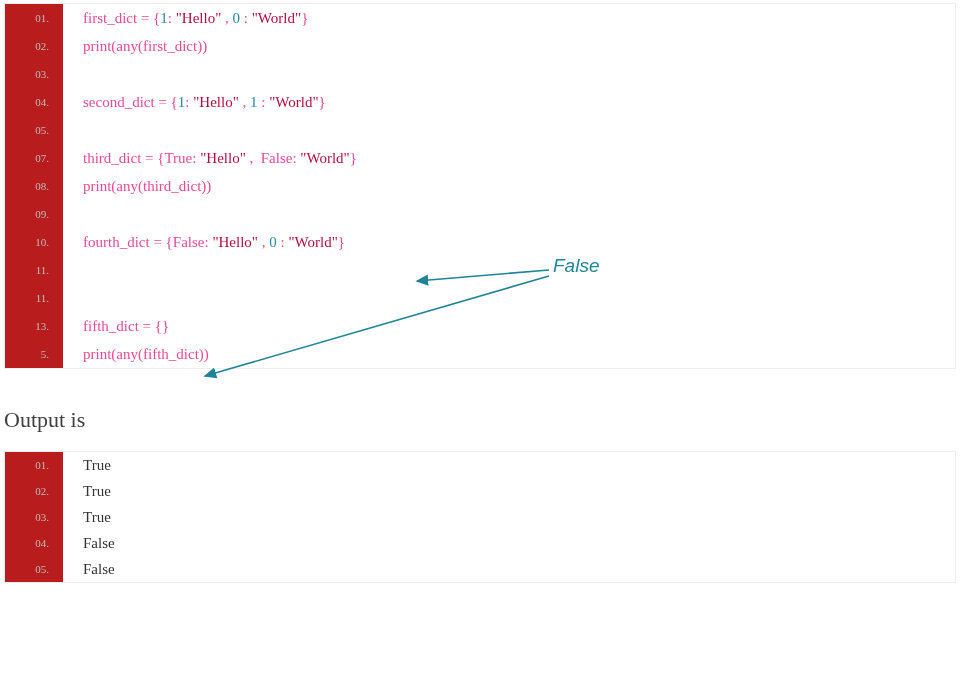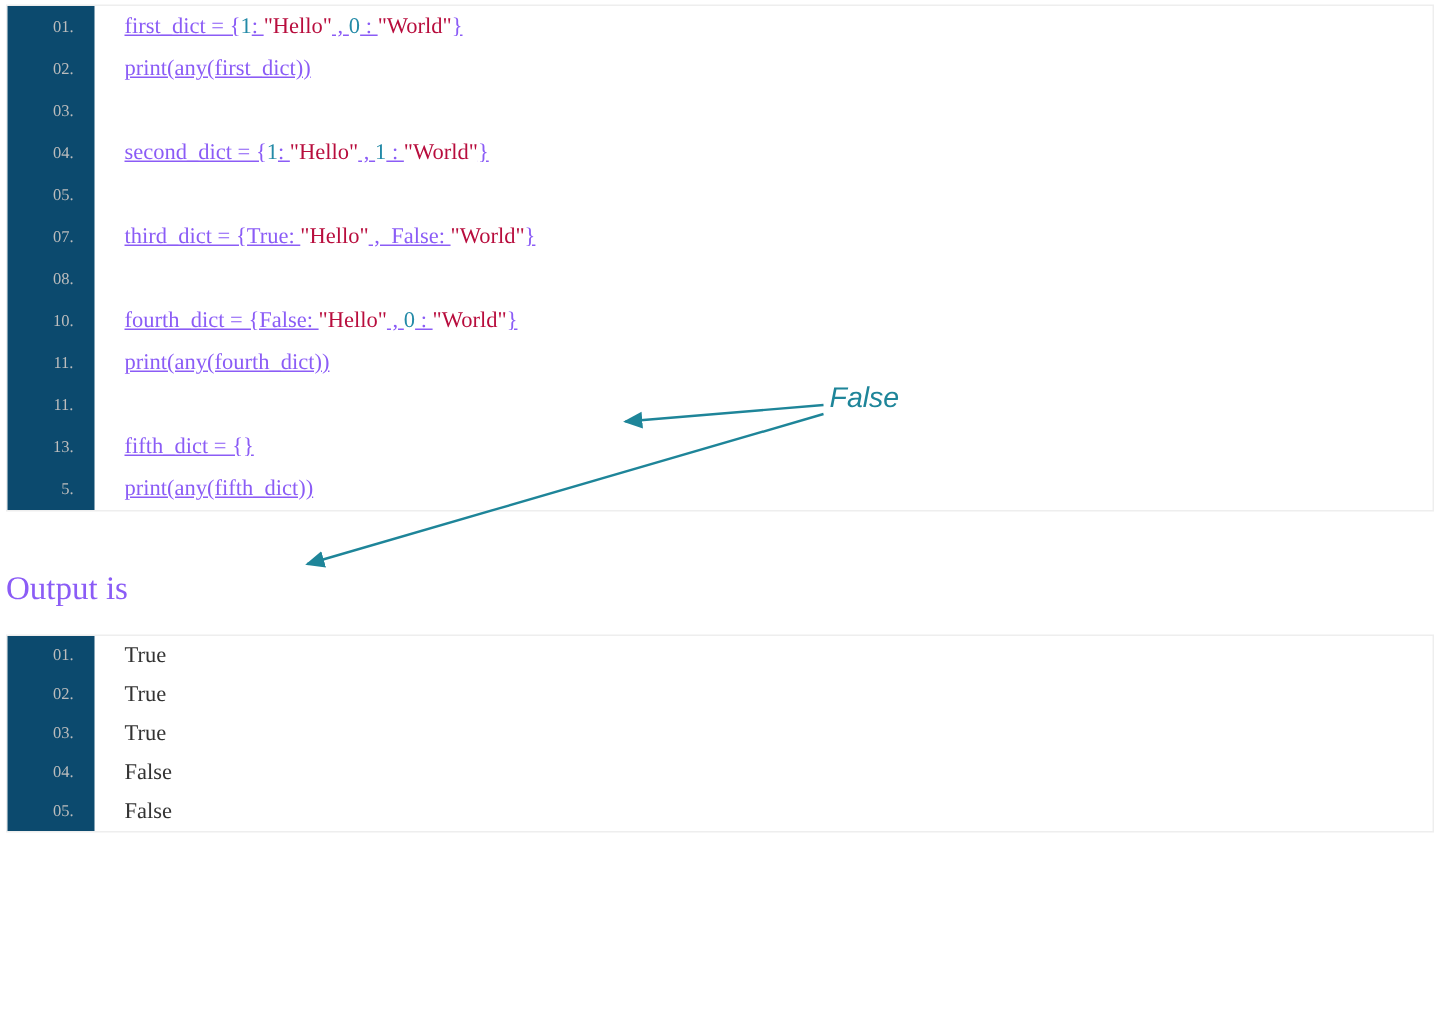--- a/index.html
+++ b/index.html
@@ -20,43 +20,43 @@
     }
     .code-line {
       display: flex;
       align-items: baseline;
       min-height: 28px;
       line-height: 28px;
     }
     .line-num {
       width: 58px;
       text-align: right;
-      background: #0c4a6e;
+      background: #b91c1c;
       color: #bdbdbd;
       font-size: 11px;
       padding-right: 14px;
       font-family: Georgia, serif;
       flex-shrink: 0;
       align-self: stretch;
       display: flex;
       align-items: center;
       justify-content: flex-end;
     }
     .line-content {
       padding-left: 20px;
       font-size: 15px;
       font-family: Georgia, 'Times New Roman', serif;
       white-space: pre;
     }
     .tok-key { color: #238aa7; }
     .tok-str { color: #b80d3d; }
-    .tok-def { color: #8b5cf6; text-decoration: underline; }
+    .tok-def { color: #ec4899; }
     .heading {
       font-size: 22px;
-      color: #8b5cf6;
+      color: #404040;
       margin: 38px 12px 18px 4px;
       font-weight: normal;
     }
     .output-block {
       border: 1px solid #eee;
       margin: 0 4px;
       background: #fff;
     }
     .output-line {
       display: flex;
@@ -101,28 +101,32 @@
     </div>
     <div class="code-line">
       <div class="line-num">05.</div>
     </div>
     <div class="code-line">
       <div class="line-num">07.</div>
       <div class="line-content"><span class="tok-def">third_dict = {True: </span><span class="tok-str">"Hello"</span><span class="tok-def"> ,  False: </span><span class="tok-str">"World"</span><span class="tok-def">}</span></div>
     </div>
     <div class="code-line">
       <div class="line-num">08.</div>
+      <div class="line-content"><span class="tok-def">print(any(third_dict))</span></div>
+    </div>
+    <div class="code-line">
+      <div class="line-num">09.</div>
+      <div class="line-content"></div>
     </div>
     <div class="code-line">
       <div class="line-num">10.</div>
       <div class="line-content"><span class="tok-def">fourth_dict = {False: </span><span class="tok-str">"Hello"</span><span class="tok-def"> , </span><span class="tok-key">0</span><span class="tok-def"> : </span><span class="tok-str">"World"</span><span class="tok-def">}</span></div>
     </div>
     <div class="code-line">
       <div class="line-num">11.</div>
-      <div class="line-content"><span class="tok-def">print(any(fourth_dict))</span></div>
     </div>
     <div class="code-line">
       <div class="line-num">11.</div>
       <div class="line-content"></div>
     </div>
     <div class="code-line">
       <div class="line-num">13.</div>
       <div class="line-content"><span class="tok-def">fifth_dict = {}</span></div>
     </div>
     <div class="code-line">

